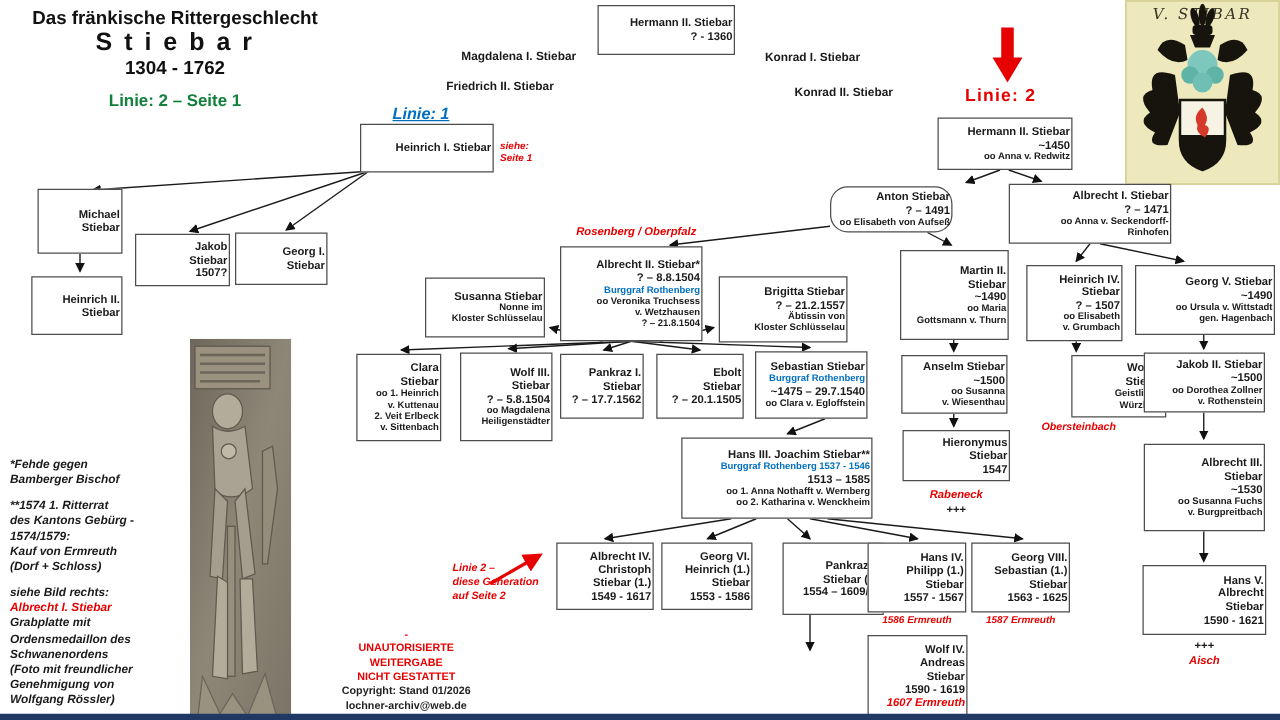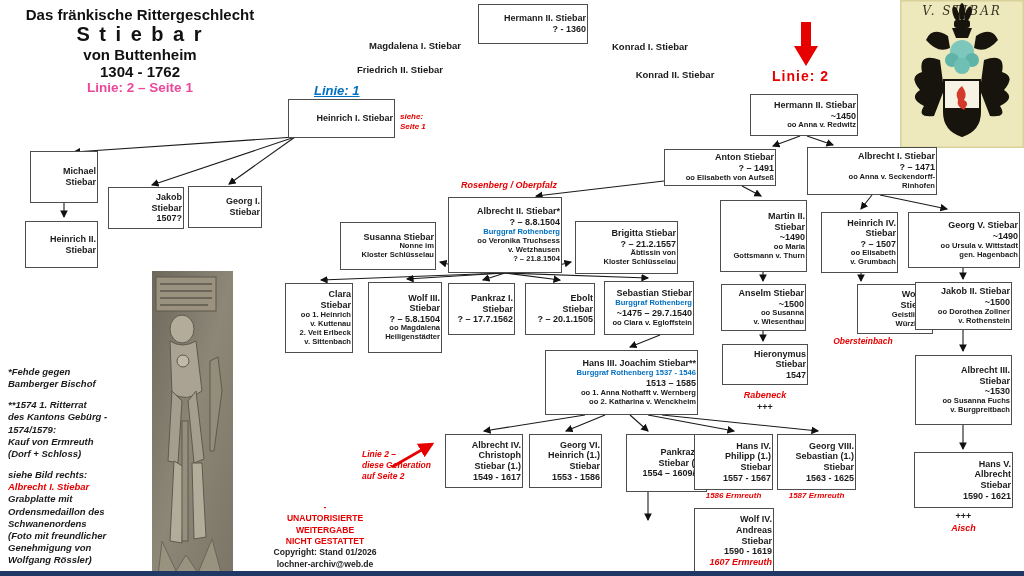--- a/index.html
+++ b/index.html
@@ -15,21 +15,21 @@
   .red{color:#e60000;}
   .it{font-style:italic;}
   .dark{color:#222222;font-style:normal;}
   .rlabel{position:absolute;color:#e60000;font-weight:bold;font-style:italic;text-align:center;z-index:11;}
   .plabel{position:absolute;color:#1a1a1a;font-weight:bold;font-size:9.5px;text-align:center;z-index:11;white-space:nowrap;}
   #title-block{left:4px;top:6px;width:272px;text-align:center;color:#111;}
   #title-line1{font-weight:bold;font-size:15px;}
   #title-line2{font-weight:bold;font-size:20px;letter-spacing:2px;}
   #title-line3{font-weight:bold;font-size:15px;}
   #title-line4{font-weight:bold;font-size:15px;}
-  #title-sub{font-weight:bold;font-size:13.5px;color:#ec4899;}
+  #title-sub{font-weight:bold;font-size:13.5px;color:#15803d;margin-top:10px;}
   #linie1-label{left:314px;top:83px;color:#0070c0;font-weight:bold;font-style:italic;
                 font-size:13px;text-decoration:underline;z-index:11;}
   #linie2-label{left:772px;top:68px;color:#e60000;font-weight:bold;font-size:14px;z-index:11;letter-spacing:1px;}
   #siehe-note{left:400px;top:112px;font-size:8px;line-height:1.25;text-align:left;}
   #rosenberg-label{left:450px;top:180px;width:118px;font-size:9px;}
   #notes-left{left:8px;top:366px;width:150px;font-weight:bold;font-style:italic;
               font-size:9.5px;line-height:1.28;color:#1a1a1a;text-align:left;z-index:11;}
   #linie2-note{left:362px;top:449px;font-size:8.5px;line-height:1.3;text-align:left;}
   #footer-block{left:250px;top:502px;width:150px;text-align:center;font-weight:bold;
                 font-size:8.6px;line-height:1.32;color:#e60000;z-index:11;}
@@ -82,21 +82,20 @@
       <line x1="662" y1="415" x2="818" y2="431" marker-end="url(#ah)"></line>
       <line x1="648" y1="492" x2="648" y2="520" marker-end="url(#ah)"></line>
     </g>
     <polygon points="801,22 811,22 811,46 818,46 806,66 794,46 801,46" fill="#e60000"></polygon>
     <line x1="392" y1="467" x2="432" y2="444" stroke="#e60000" stroke-width="2.6" marker-end="url(#ahr)"></line>
   </svg>
 
   <div class="abs" id="title-block">
     <div id="title-line1">Das fränkische Rittergeschlecht</div>
     <div id="title-line2">S t i e b a r</div>
-    <div id="title-line3">von Buttenheim</div>
     <div id="title-line4">1304 - 1762</div>
     <div id="title-sub">Linie: 2 – Seite 1</div>
   </div>
 
   <div class="plabel" style="left:355px;top:40px;width:120px;">Magdalena I. Stiebar</div>
   <div class="plabel" style="left:340px;top:64px;width:120px;">Friedrich II. Stiebar</div>
   <div class="plabel" style="left:590px;top:41px;width:120px;">Konrad I. Stiebar</div>
   <div class="plabel" style="left:615px;top:69px;width:120px;">Konrad II. Stiebar</div>
   <div class="abs" id="linie1-label">Linie: 1</div>
   <div class="abs" id="linie2-label">Linie:  2</div>
@@ -128,21 +127,21 @@
       <div>1507?</div>
     </div>
   <div class="pbox" style="left:188px;top:186px;width:74px;height:42px;">
       <div>Georg I.</div>
       <div>Stiebar</div>
     </div>
   <div class="pbox" style="left:25px;top:221px;width:73px;height:47px;">
       <div>Heinrich II.</div>
       <div>Stiebar</div>
     </div>
-  <div class="pbox" style="left:664px;top:149px;width:112px;height:37px;">
+  <div class="pbox" style="left:664px;top:149px;width:98px;height:37px;border-radius:14px;">
       <div>Anton  Stiebar</div>
       <div>? – 1491</div>
       <div class="sm">oo Elisabeth von Aufseß</div>
     </div>
   <div class="pbox" style="left:807px;top:147px;width:130px;height:48px;">
       <div>Albrecht I. Stiebar</div>
       <div>? – 1471</div>
       <div class="sm">oo Anna v. Seckendorff-</div>
       <div class="sm">Rinhofen</div>
     </div>

